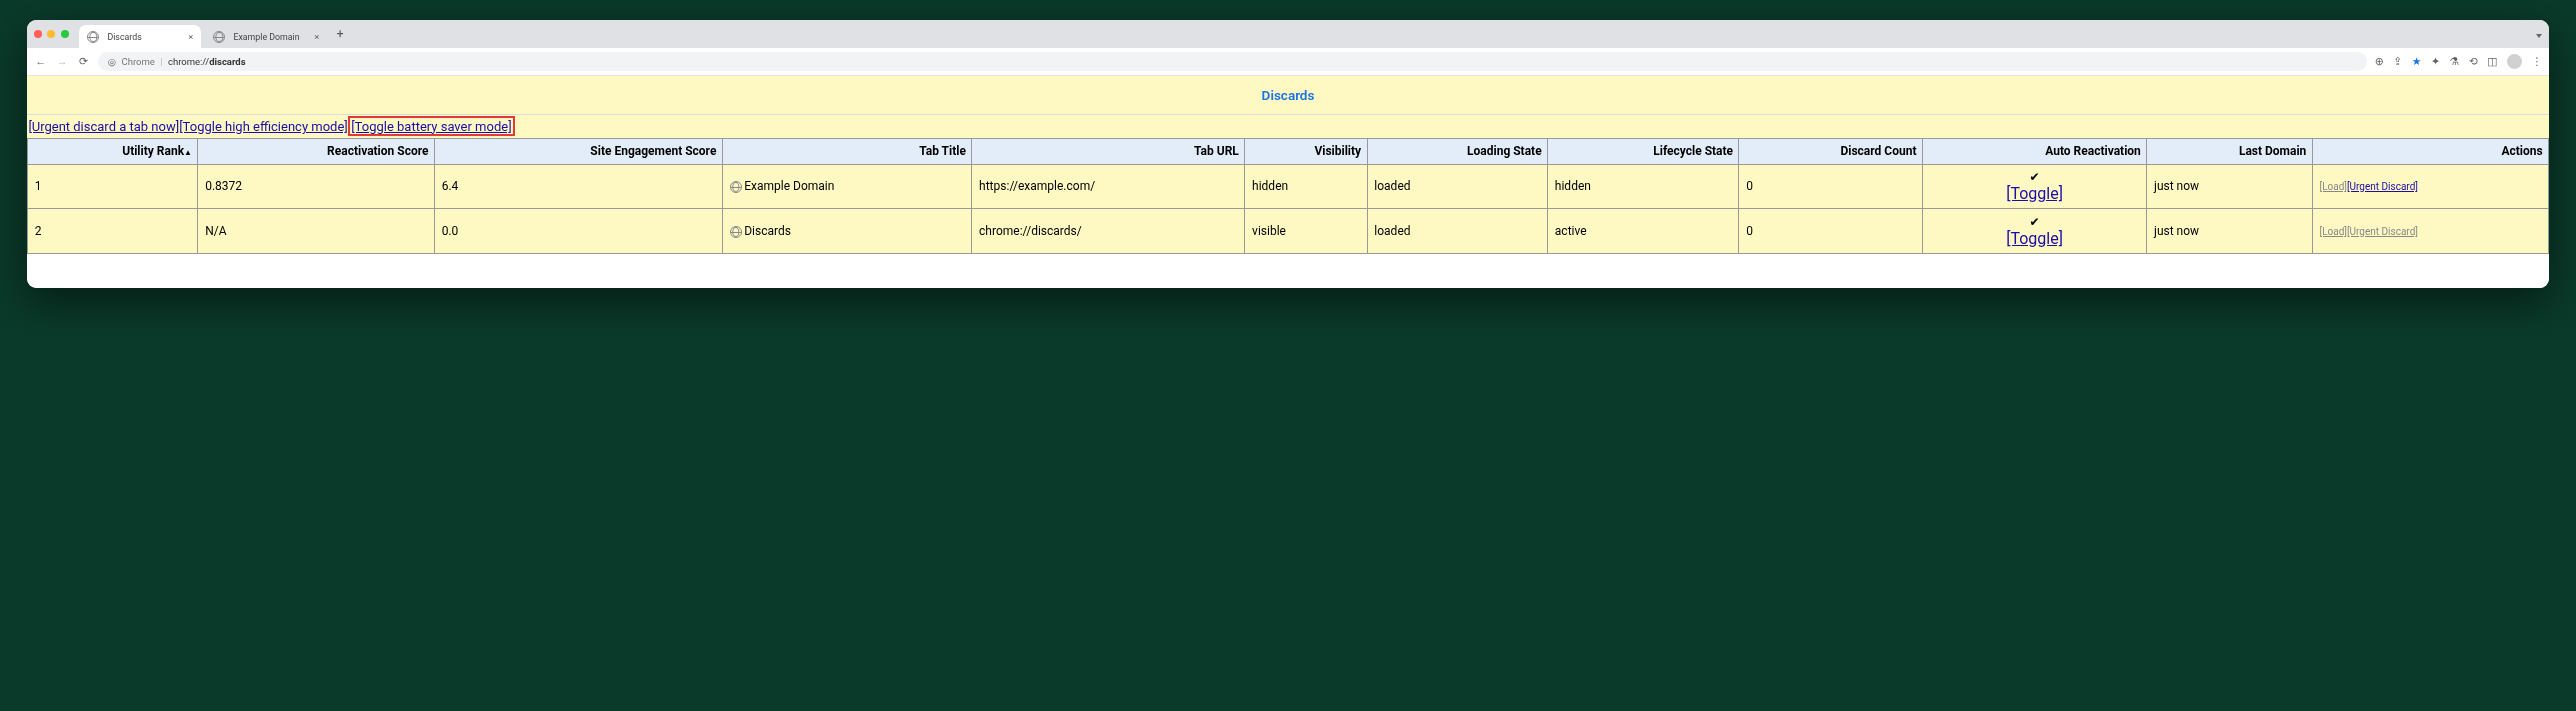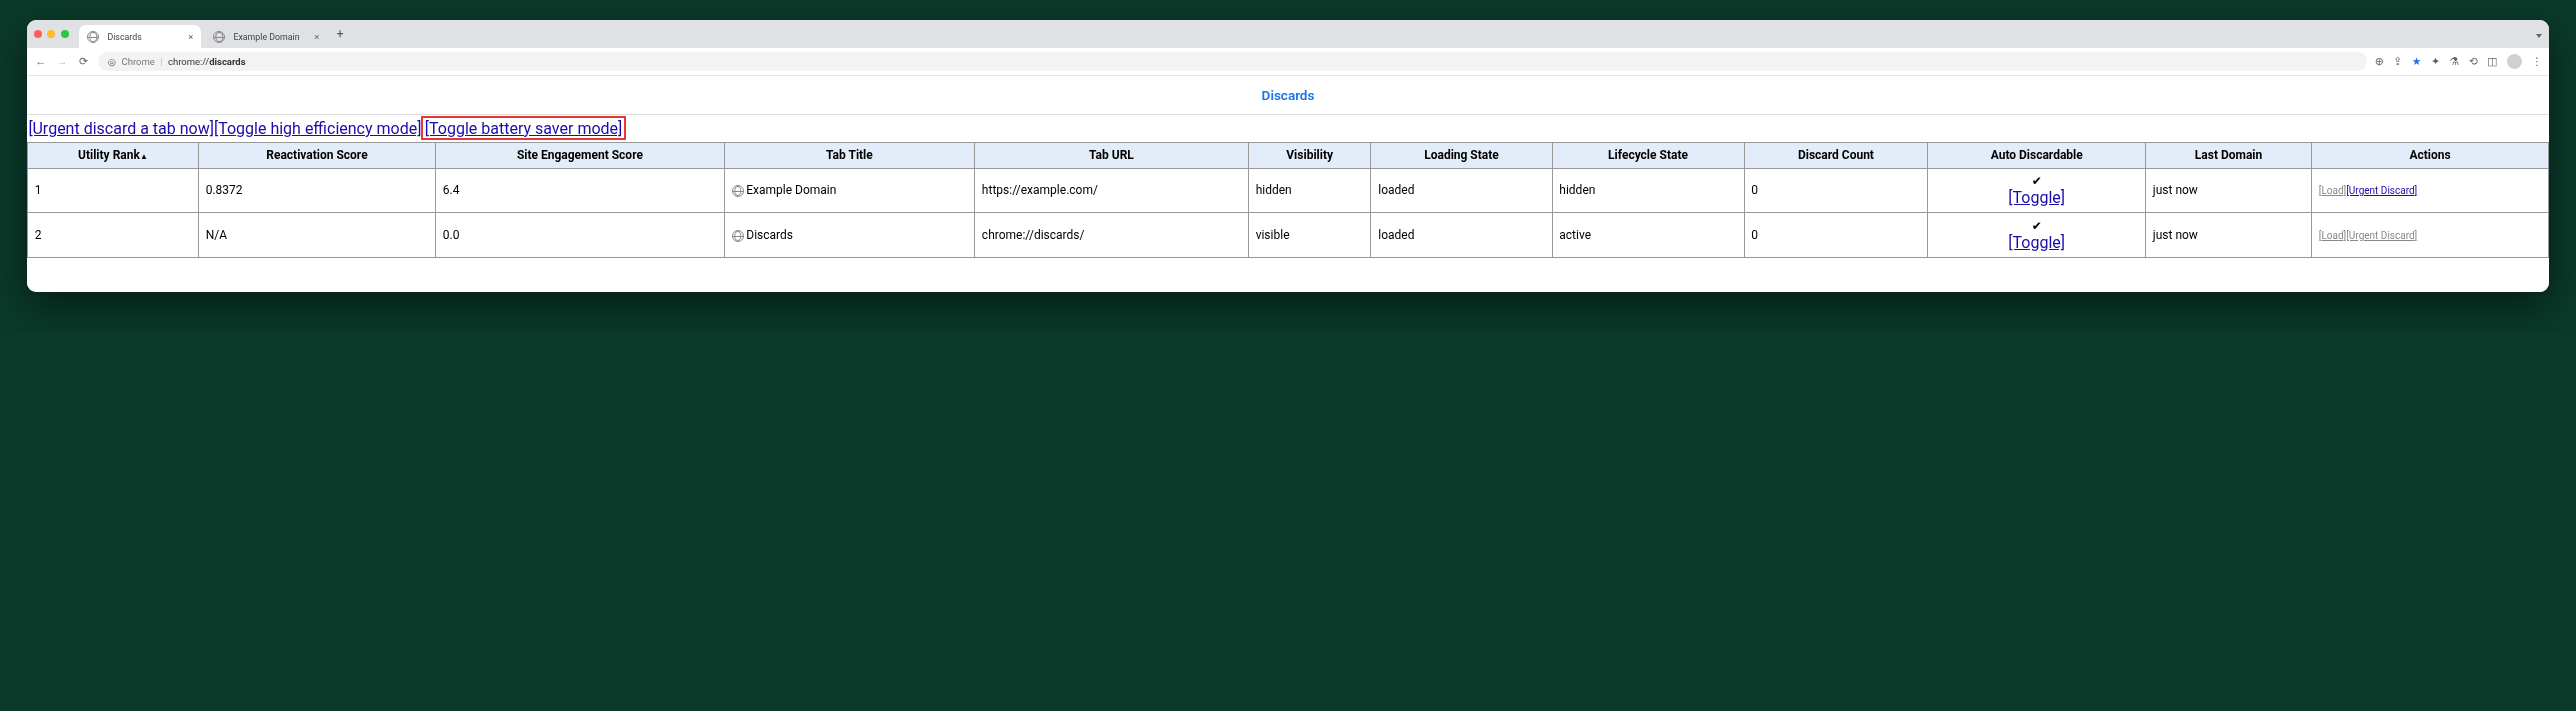--- a/index.html
+++ b/index.html
@@ -2,21 +2,21 @@
 <html style="font-size:10.8px"><head>
 <meta charset="utf-8">
 <style>
   * { box-sizing: border-box; margin: 0; padding: 0; }
   body {
     font-family: -apple-system, BlinkMacSystemFont, "Segoe UI", Roboto, Arial, sans-serif;
     background: #0a3a2a;
     padding: 20px 27px 41px 27px;
   }
   .window {
-    background: #ffffff;
+    background: #fef9c3;
     border-radius: 9.5px;
     box-shadow: 0 13.5px 41px rgba(0,0,0,0.5);
     overflow: hidden;
     width: 100%;
   }
   .titlebar {
     background: #dfe1e5;
     display: flex;
     align-items: center;
     height: 28px;
@@ -82,41 +82,41 @@
     text-align: center;
     padding: 10.8px 0;
     font-size: 13.5px;
     font-weight: 600;
     color: #888;
     cursor: pointer;
   }
   .tabsnav div.active { color: #1a73e8; }
   .action-links {
     padding: 1.4px 0 1.4px 1.4px;
-    font-size: 16px;
+    font-size: 13px;
   }
   .action-links a {
     color: #1a0dab;
     text-decoration: underline;
   }
   .highlight-box {
     border: 2px solid #e53935;
     padding: 0.7px 1.4px;
     display: inline-block;
   }
   table {
     width: 100%;
     border-collapse: collapse;
     font-size: 12px;
   }
   thead th {
     background: #e3edf9;
     border: 0.7px solid #999;
     padding: 5.4px;
-    text-align: center;
+    text-align: right;
     font-weight: 700;
   }
   thead th.center { }
   tbody td {
     border: 0.7px solid #999;
     padding: 5.4px 6.8px;
     vertical-align: middle;
   }
   .globe-icon {
     width: 12px; height: 12px;
@@ -223,21 +223,21 @@
         <tr>
           <th><span>Utility Rank</span><span class="sort-arrow">▲</span></th>
           <th>Reactivation Score</th>
           <th class="center">Site Engagement Score</th>
           <th>Tab Title</th>
           <th>Tab URL</th>
           <th>Visibility</th>
           <th>Loading State</th>
           <th>Lifecycle State</th>
           <th>Discard Count</th>
-          <th class="center">Auto Discardable</th>
+          <th class="center">Auto Reactivation</th>
           <th>Last Domain</th>
           <th>Actions</th>
         </tr>
       </thead>
       <tbody>
         <tr>
           <td>1</td>
           <td>0.8372</td>
           <td>6.4</td>
           <td><span class="globe-icon"></span><span>Example Domain</span></td>

